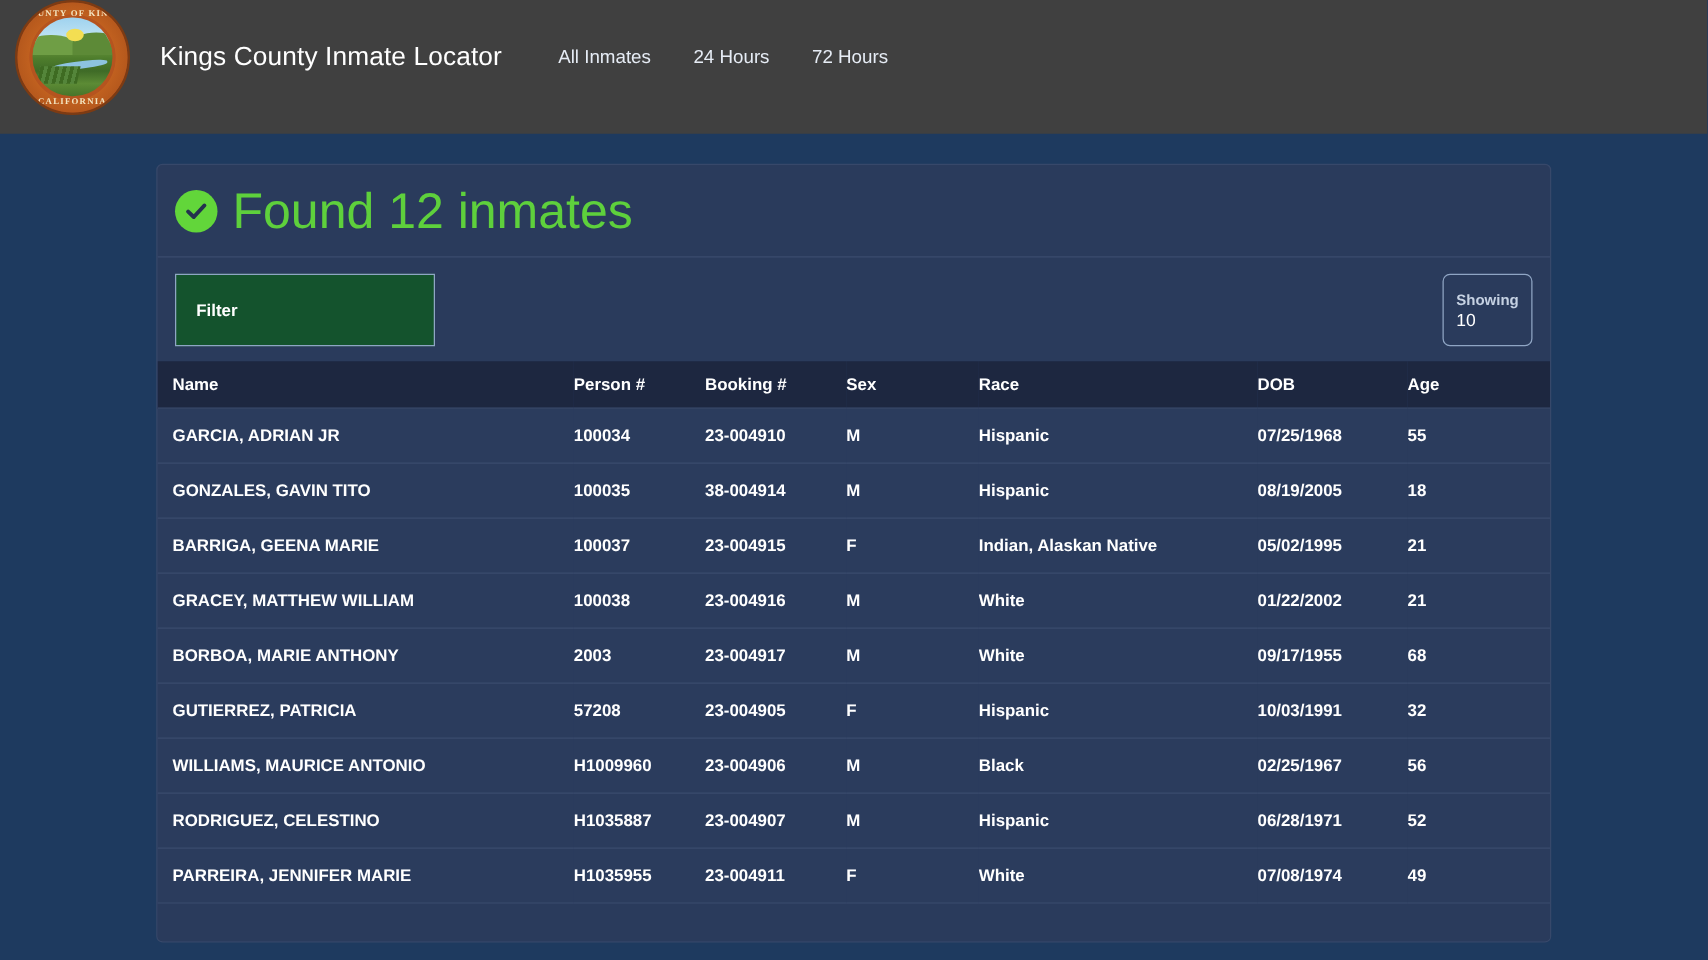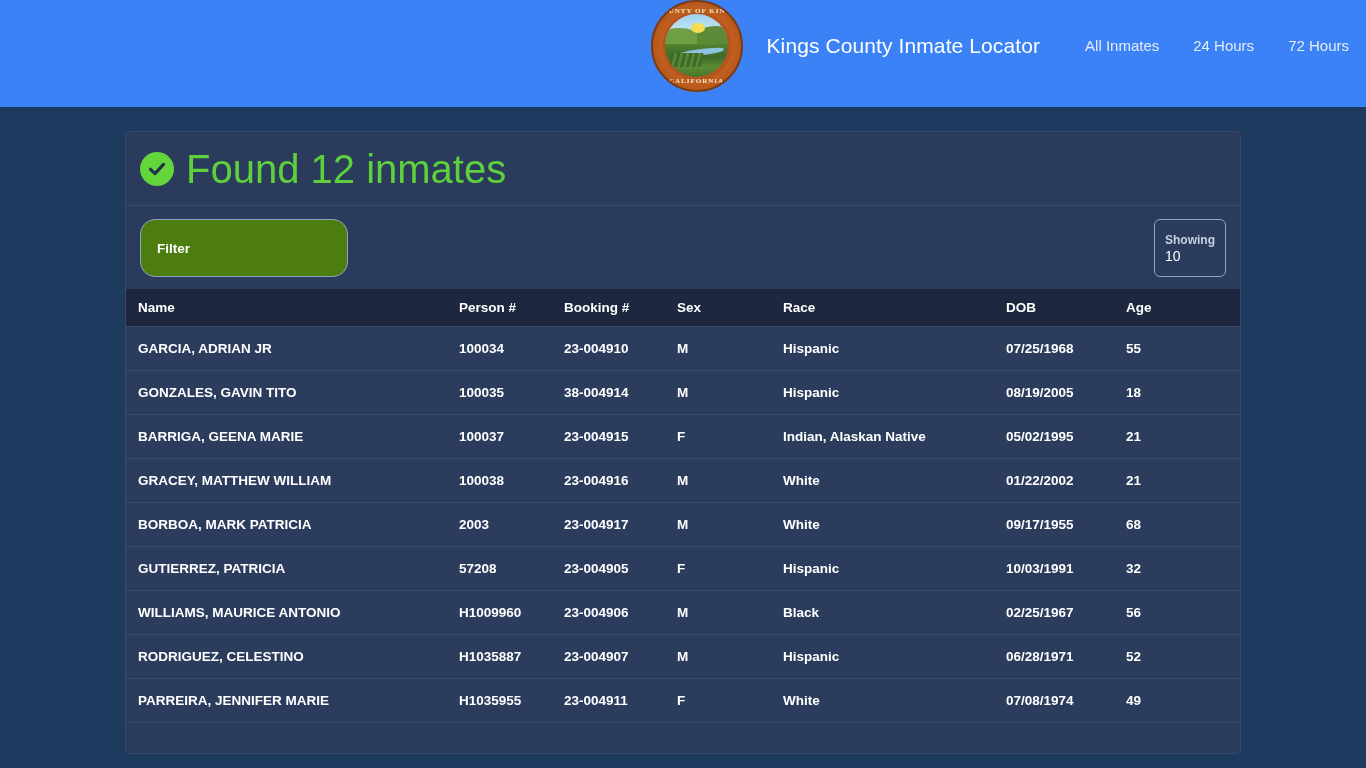--- a/index.html
+++ b/index.html
@@ -12,26 +12,25 @@
   }
   body {
     background: #1e3a5f;
     font-family: "Liberation Sans", sans-serif;
     color: #ffffff;
   }
 
   
   .navbar {
     height: 107px;
-    background: #3b82f6;
+    background: #404040;
     display: flex;
     align-items: center;
     padding: 0 0 16px 10px;
     position: relative;
-    justify-content: flex-end;
   }
   .brand-seal {
     width: 92px;
     height: 92px;
     flex: 0 0 92px;
     border-radius: 50%;
     position: relative;
     overflow: hidden;
     background: #b5541f;
     border: 2px solid #7d3b13;
@@ -169,22 +168,22 @@
   .controls-row {
     display: flex;
     align-items: center;
     justify-content: space-between;
     padding: 13px 14px 12px 14px;
   }
   .filter-box {
     width: 208px;
     height: 58px;
     border: 1px solid #8fa5c4;
-    border-radius: 15px;
-    background: #4d7c0f;
+    border-radius: 0;
+    background: #14532d;
     display: flex;
     align-items: center;
     padding: 0 16px;
     cursor: text;
   }
   .filter-label {
     color: #ffffff;
     font-size: 13.5px;
     font-weight: bold;
   }
@@ -355,21 +354,21 @@
           <tr>
             <td class="col-name">GRACEY, MATTHEW WILLIAM</td>
             <td class="col-person">100038</td>
             <td class="col-booking">23-004916</td>
             <td class="col-sex">M</td>
             <td class="col-race">White</td>
             <td class="col-dob">01/22/2002</td>
             <td class="col-age">21</td>
           </tr>
           <tr>
-            <td class="col-name">BORBOA, MARK PATRICIA</td>
+            <td class="col-name">BORBOA, MARIE ANTHONY</td>
             <td class="col-person">2003</td>
             <td class="col-booking">23-004917</td>
             <td class="col-sex">M</td>
             <td class="col-race">White</td>
             <td class="col-dob">09/17/1955</td>
             <td class="col-age">68</td>
           </tr>
           <tr>
             <td class="col-name">GUTIERREZ, PATRICIA</td>
             <td class="col-person">57208</td>

